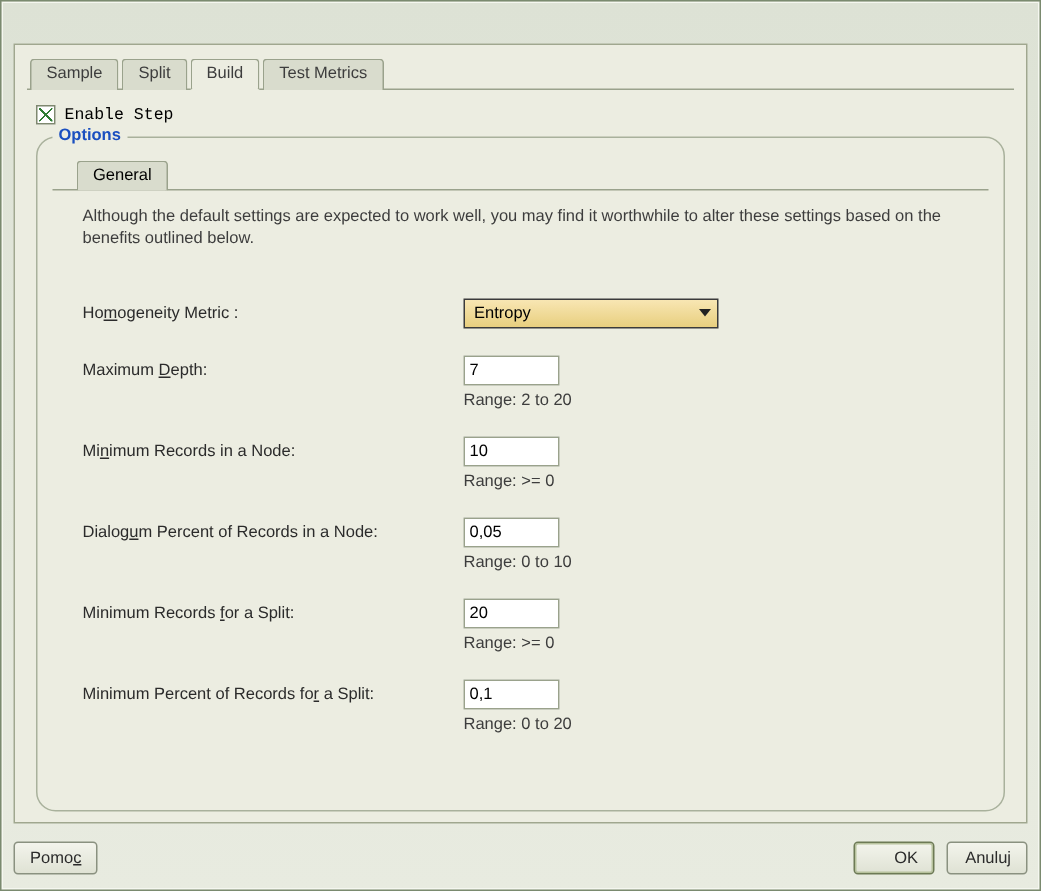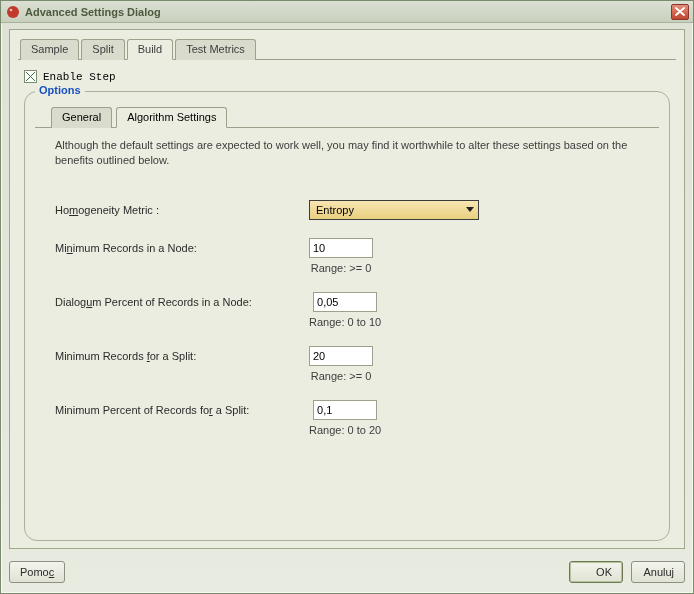--- a/index.html
+++ b/index.html
@@ -161,21 +161,21 @@
     align-items: flex-start;
     margin-bottom: 18px;
     gap: 44px;
   }
   .form-label {
     width: 210px;
     padding-top: 4px;
     color: #2b2b2b;
   }
   .form-label .ul { text-decoration: underline; }
-  .form-value { display:flex; flex-direction:column; gap:4px;align-items:center; }
+  .form-value { display:flex; flex-direction:column; gap:4px; }
   .range-text { color:#3d3d3d; }
   .text-input {
     width: 64px;
     height: 20px;
     border: 1px solid #9aa28c;
     background:#fff;
     padding: 2px 3px;
     font-family: inherit;
     font-size: 11px;
   }
@@ -216,34 +216,20 @@
   .footer .spacer { flex:1; }
   .btn-ok { border-color:#6d7a55; box-shadow: 0 0 0 1px #b7c29d inset; }
   .btn + .btn { margin-left: 8px; }
   .btn .ul { text-decoration: underline; }
 </style>
 </head>
 <body>
 
 <div class="window">
 
-  <div class="titlebar">
-    <span class="title-icon">
-      <svg width="14" height="14" viewBox="0 0 14 14">
-        <circle cx="7" cy="7" r="6" fill="#c0392b"></circle>
-        <circle cx="5" cy="5" r="1.3" fill="#fff" opacity="0.7"></circle>
-      </svg>
-    </span>
-    <span class="title-text">Advanced Settings Dialog</span>
-    <div class="close-btn">
-      <svg width="10" height="9" viewBox="0 0 10 9">
-        <path d="M1 1 L9 8 M9 1 L1 8" stroke="#fff" stroke-width="1.8" stroke-linecap="round"></path>
-      </svg>
-    </div>
-  </div>
 
   <div class="content-area">
 
     <div class="main-tabs">
       <div class="main-tab">Sample</div>
       <div class="main-tab">Split</div>
       <div class="main-tab active">Build</div>
       <div class="main-tab">Test Metrics</div>
     </div>
 
@@ -252,39 +238,47 @@
       <div class="enable-row">
         <span class="checkbox checked"></span>
         <label><span class="ul">E</span><span>nable Step</span></label>
       </div>
 
       <div class="fieldset">
         <span class="legend">Options</span>
 
         <div class="inner-tabs">
           <div class="inner-tab">General</div>
-          <div class="inner-tab active">Algorithm Settings</div>
         </div>
 
         <div class="inner-panel">
 
           <div class="desc">Although the default settings are expected to work well, you may find it worthwhile to alter these settings based on the benefits outlined below.</div>
 
           <div class="form-row">
             <div class="form-label">
               <span>Ho</span><span class="ul">m</span><span>ogeneity Metric :</span>
             </div>
             <div class="form-value">
               <div class="dropdown">
                 <span>Entropy</span>
                 <span class="dd-arrow"></span>
               </div>
             </div>
           </div>
 
+          <div class="form-row">
+            <div class="form-label">
+              <span>Maximum </span><span class="ul">D</span><span>epth:</span>
+            </div>
+            <div class="form-value">
+              <input class="text-input" value="7" style="">
+              <span class="range-text">Range: 2 to 20</span>
+            </div>
+          </div>
 
           <div class="form-row">
             <div class="form-label">
               <span>Mi</span><span class="ul">n</span><span>imum Records in a Node:</span>
             </div>
             <div class="form-value">
               <input class="text-input" value="10" style="">
               <span class="range-text">Range: &gt;= 0</span>
             </div>
           </div>

